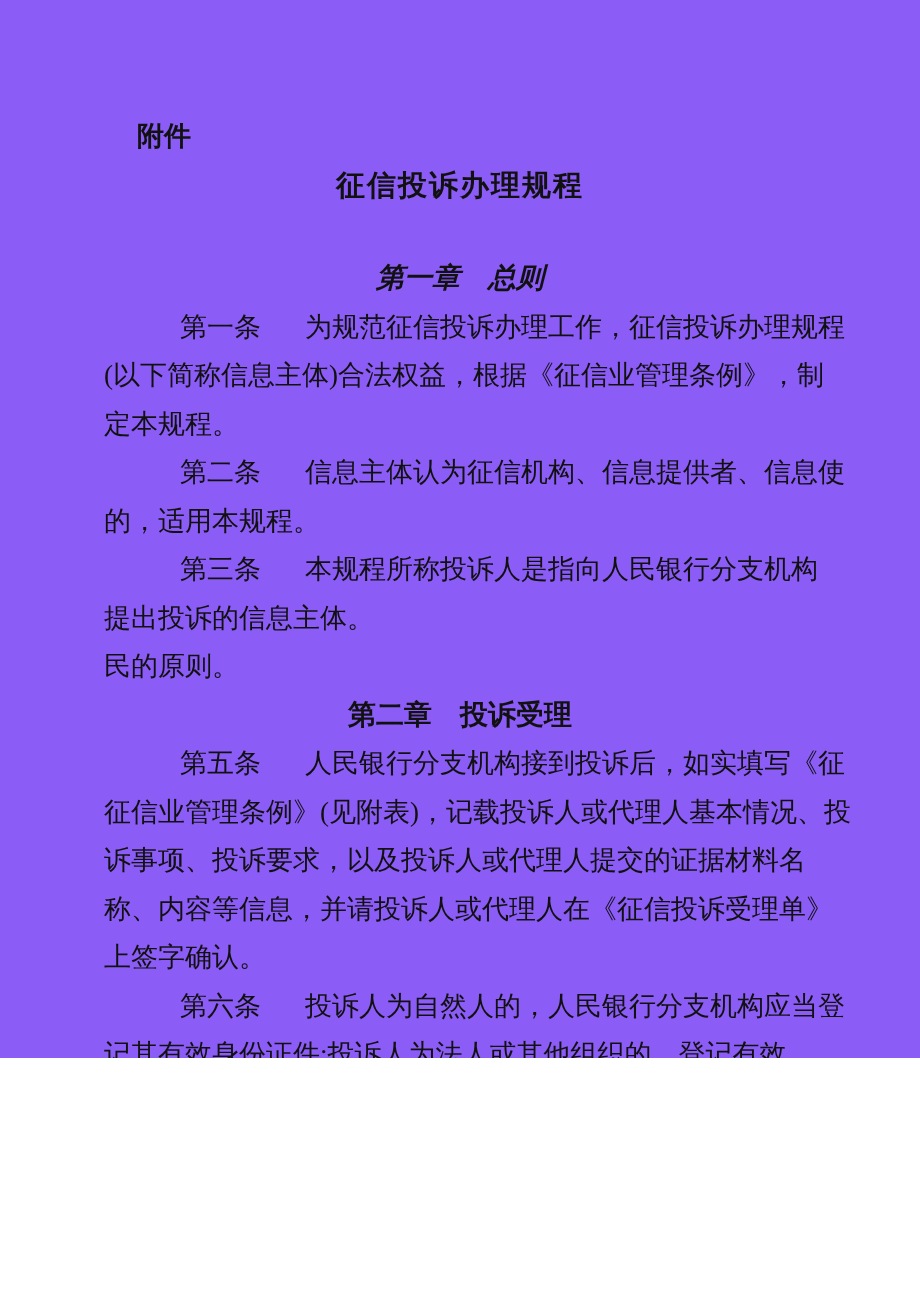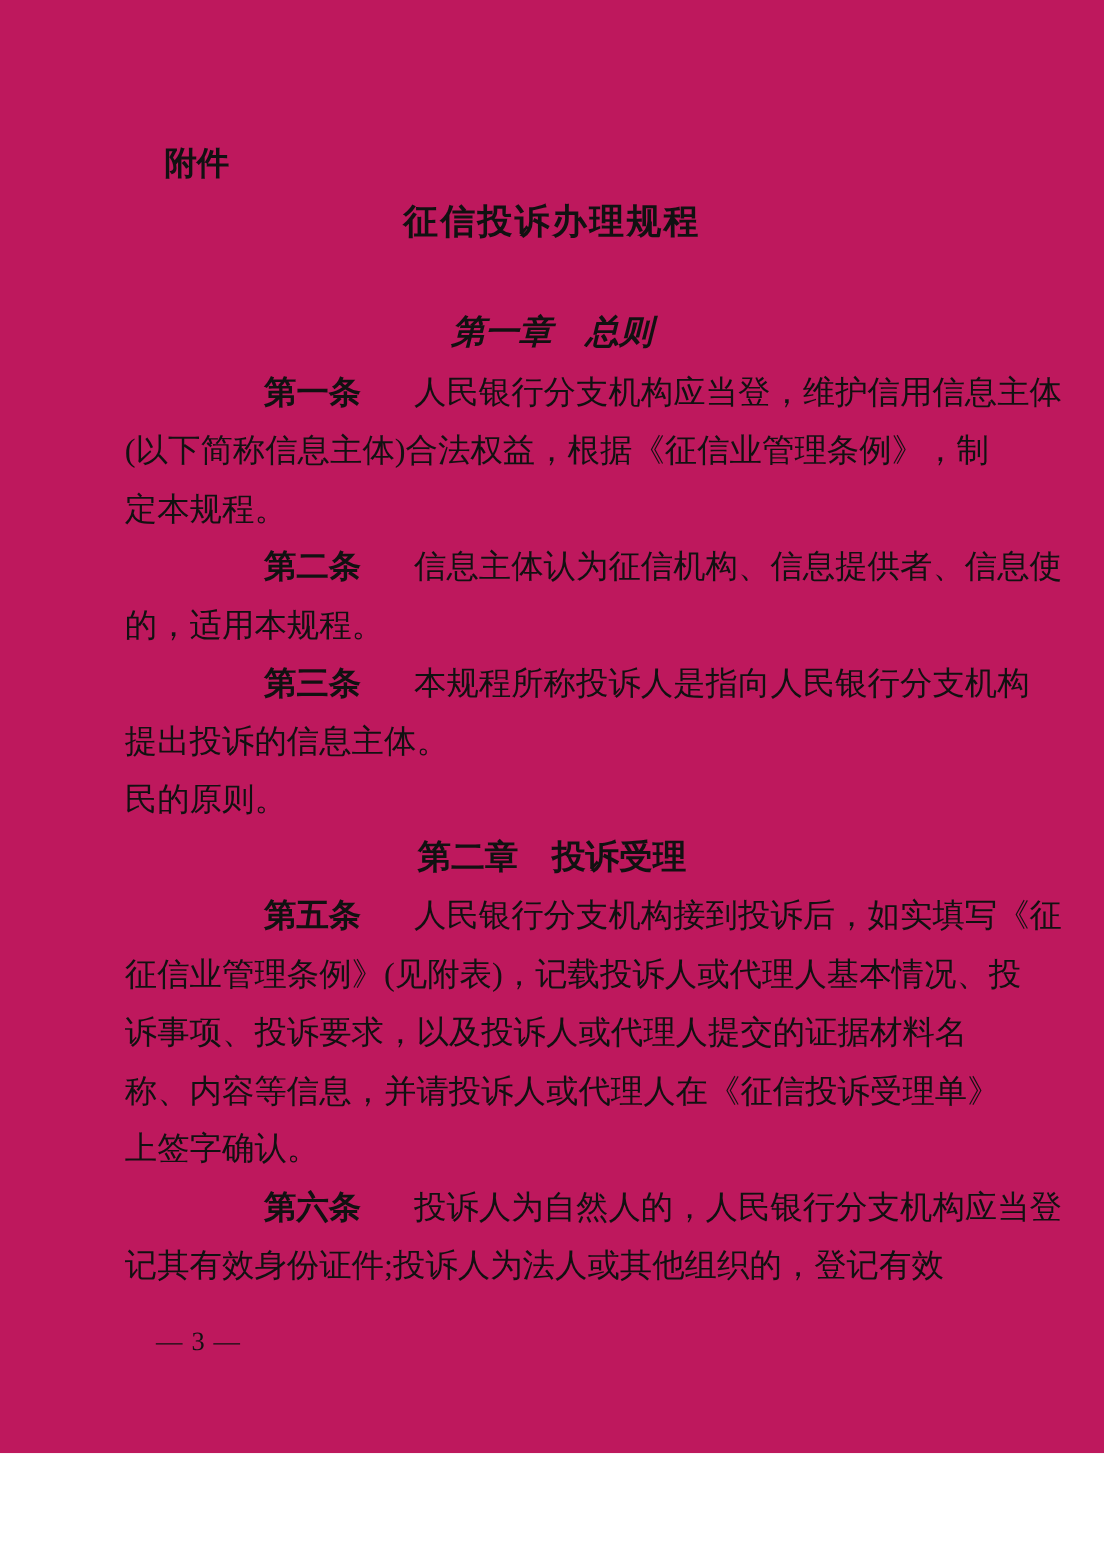--- a/index.html
+++ b/index.html
@@ -3,22 +3,22 @@
 <meta charset="utf-8">
 <style>
   html, body {
     margin: 0;
     padding: 0;
     background: #ffffff;
   }
   .page {
     position: relative;
     width: 920px;
-    height: 1211px;
-    background: #be185d;
+    height: 1058px;
+    background: #8b5cf6;
     color: #111111;
     font-family: "Liberation Serif", "DejaVu Serif", serif;
     overflow: hidden;
   }
   .inner {
     position: absolute;
     left: 104px;
     top: 0;
     width: 712px;
   }
@@ -46,23 +46,22 @@
   }
   .ch1 { margin-top: 48px; font-style: italic; }
   .line {
     font-size: 27px;
     height: 48.5px;
     line-height: 48.5px;
     white-space: nowrap;
   }
   .first { padding-left: 76px; }
   .artnum {
-    font-weight: bold;
+    font-weight: normal;
     margin-right: 44px;
-    margin-left: 40px;
   }
   .footer {
     margin-top: 26px;
     margin-left: 26px;
     font-size: 22px;
     line-height: 26px;
     letter-spacing: 1px;
   }
 </style>
 </head>
@@ -70,21 +69,21 @@
 
 <div class="page">
   <div class="inner">
 
     <div class="attach">附件</div>
 
     <div class="title">征信投诉办理规程</div>
 
     <div class="chapter ch1">第一章　总则</div>
 
-    <div class="line first"><span class="artnum">第一条</span><span>人民银行分支机构应当登，维护信用信息主体</span></div>
+    <div class="line first"><span class="artnum">第一条</span><span>为规范征信投诉办理工作，征信投诉办理规程</span></div>
     <div class="line">(以下简称信息主体)合法权益，根据《征信业管理条例》，制</div>
     <div class="line">定本规程。</div>
 
     <div class="line first"><span class="artnum">第二条</span><span>信息主体认为征信机构、信息提供者、信息使</span></div>
     <div class="line">的，适用本规程。</div>
 
     <div class="line first"><span class="artnum">第三条</span><span>本规程所称投诉人是指向人民银行分支机构</span></div>
     <div class="line">提出投诉的信息主体。</div>
 
     <div class="line">民的原则。</div>

